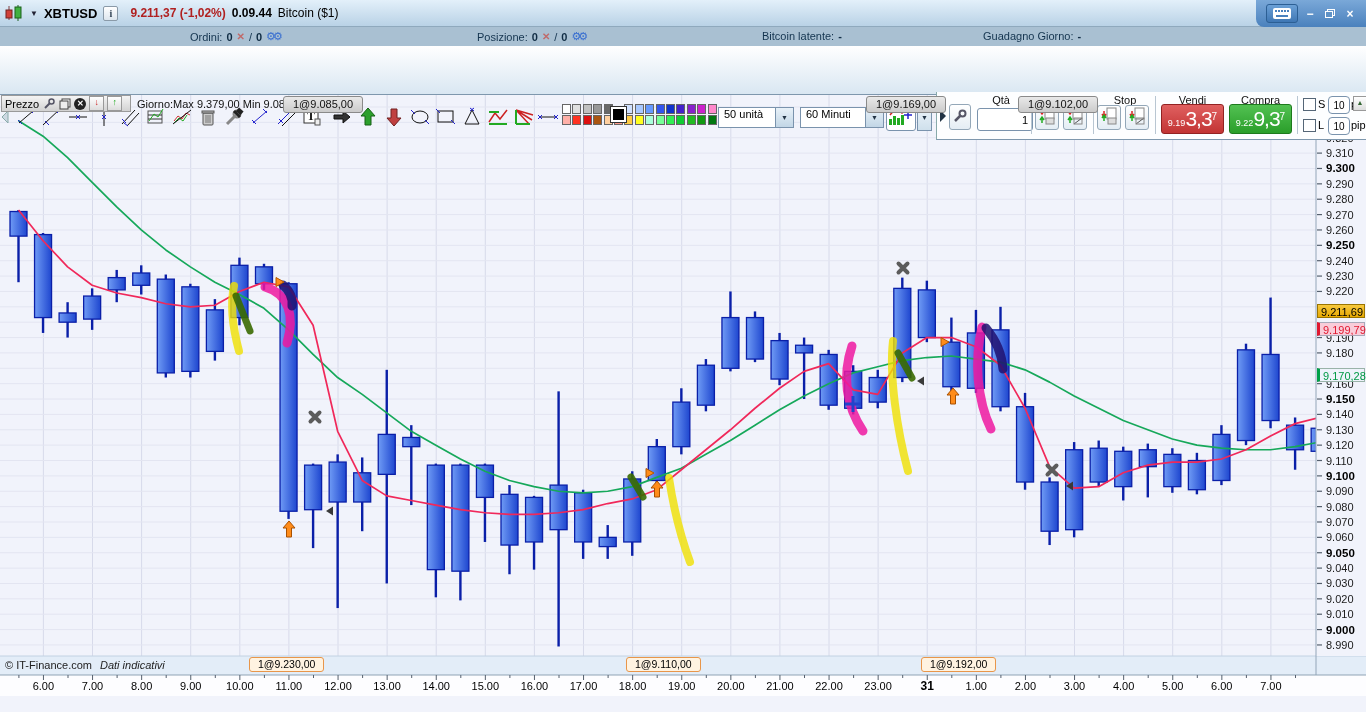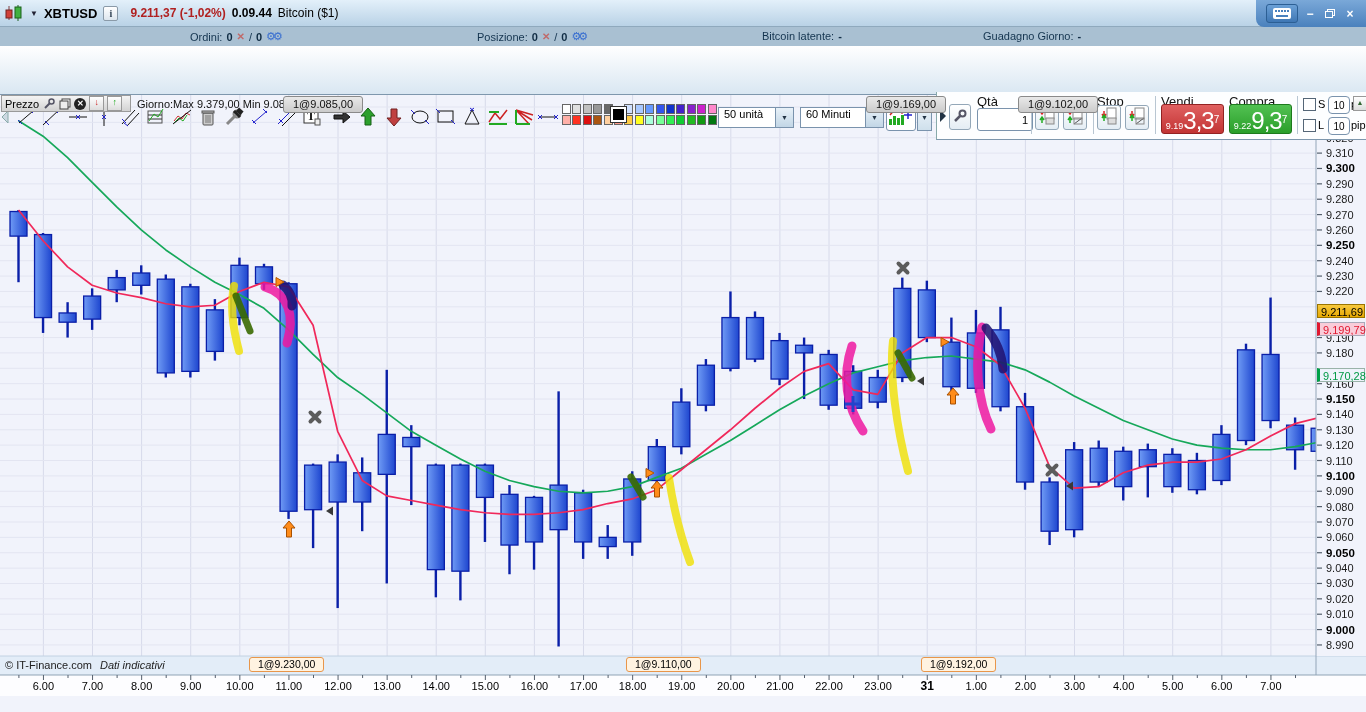--- a/index.html
+++ b/index.html
@@ -45,31 +45,31 @@
   .select .stxt{padding:0 5px;flex:1}
   .select .sarr{width:17px;height:100%;background:linear-gradient(#e8f1f8,#c2d6e6);
     border-left:1px solid #7a93ad;display:flex;align-items:center;justify-content:center;font-size:7px;color:#234}
   .chstyle{position:absolute;left:886px;top:58px;width:30px;height:27px;border:1px solid #7a93ad;
     background:#fff;border-radius:3px;padding:0;cursor:pointer}
   .chstyle2{position:absolute;left:917px;top:58px;width:15px;height:27px;border:1px solid #7a93ad;
     background:linear-gradient(#eef5fa,#cfe0ec);font-size:7px;color:#234;padding:0;cursor:pointer}
   
   .opanel{position:absolute;left:936px;top:46px;width:430px;height:47px;background:#fdfeff;
     border-left:1px solid #8aa;border-bottom:1px solid #7e97ad}
-  .olabel{position:absolute;top:2px;font-size:13px;color:#111;text-align:left}
+  .olabel{position:absolute;top:2px;font-size:11px;color:#111;text-align:center}
   .osep{position:absolute;top:4px;height:38px;border-left:1px solid #b8c6d2}
   .qtyin{position:absolute;left:40px;top:16px;width:48px;height:19px;border:1px solid #7a93ad;
     border-radius:3px;text-align:right;padding-right:4px;font:11px "Liberation Sans",sans-serif}
   .obtn{position:absolute;top:13px;width:24px;height:25px;border:1px solid #93a7b8;border-radius:3px;
     background:linear-gradient(#ffffff,#e4edf4);padding:0;cursor:pointer}
   .sellbtn,.buybtn{position:absolute;top:12px;width:63px;height:30px;border-radius:3px;color:#fff;
     display:flex;align-items:baseline;justify-content:center;cursor:pointer;padding-top:2px;box-sizing:border-box}
   .sellbtn{left:224px;background:linear-gradient(#e06060,#c23434);border:1px solid #932222}
   .buybtn{left:292px;background:linear-gradient(#52c152,#2a9e2a);border:1px solid #1d7a1d}
-  .p-sm{font-size:9px}.p-lg{font-size:24px;letter-spacing:-1px}.p-sup{font-size:10px;vertical-align:super;position:relative;top:-6px}
+  .p-sm{font-size:9px}.p-lg{font-size:21px;letter-spacing:-1px}.p-sup{font-size:10px;vertical-align:super;position:relative;top:-6px}
   .cb{position:absolute;width:11px;height:11px;border:1px solid #567;background:#fff;cursor:pointer}
   .pipin{position:absolute;width:20px;height:16px;border:1px solid #7a93ad;border-radius:4px;
     text-align:center;font:10px "Liberation Sans",sans-serif;padding:0}
   .piplbl{position:absolute;font-size:11px}
   
   .prezzobar{position:absolute;left:1px;top:95px;width:130px;height:17px;
     background:linear-gradient(#f4f4f4,#d2d2d2);border:1px solid #9a9a9a;
     display:flex;align-items:center;gap:3px;padding:0 3px;box-sizing:border-box}
   .pbico{width:13px;height:13px;display:flex;align-items:center;justify-content:center;cursor:pointer}
   .pclose{width:12px;height:12px;border-radius:50%;background:#222;color:#fff;font:bold 8px/12px "Liberation Sans",sans-serif;text-align:center;cursor:pointer}

